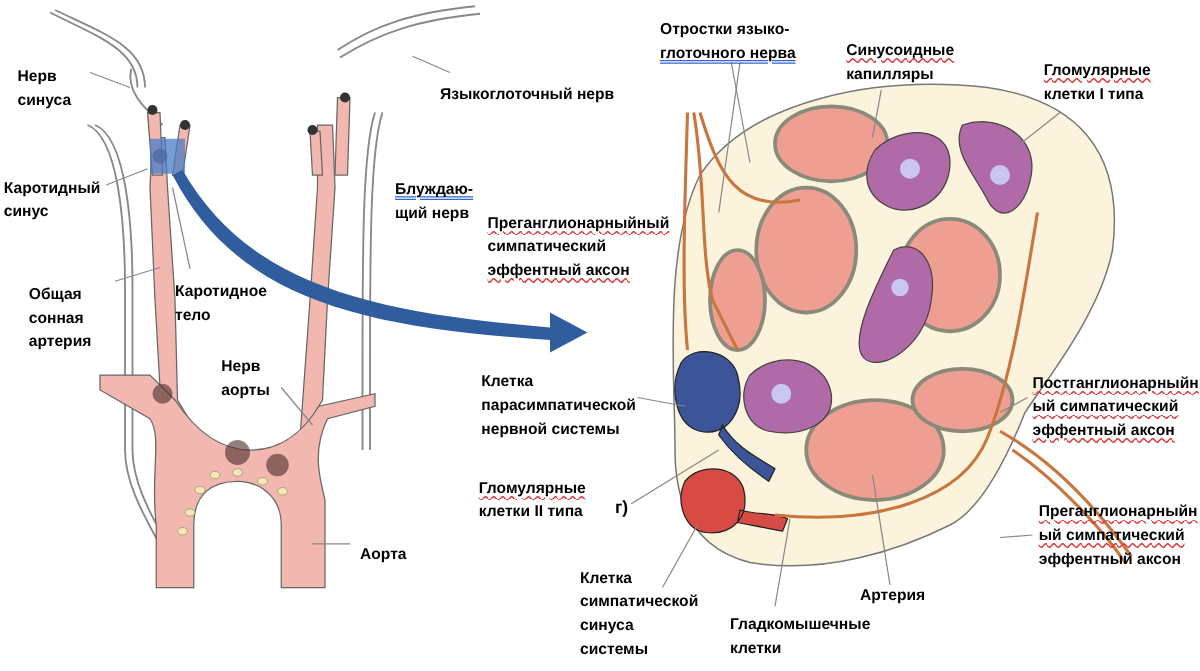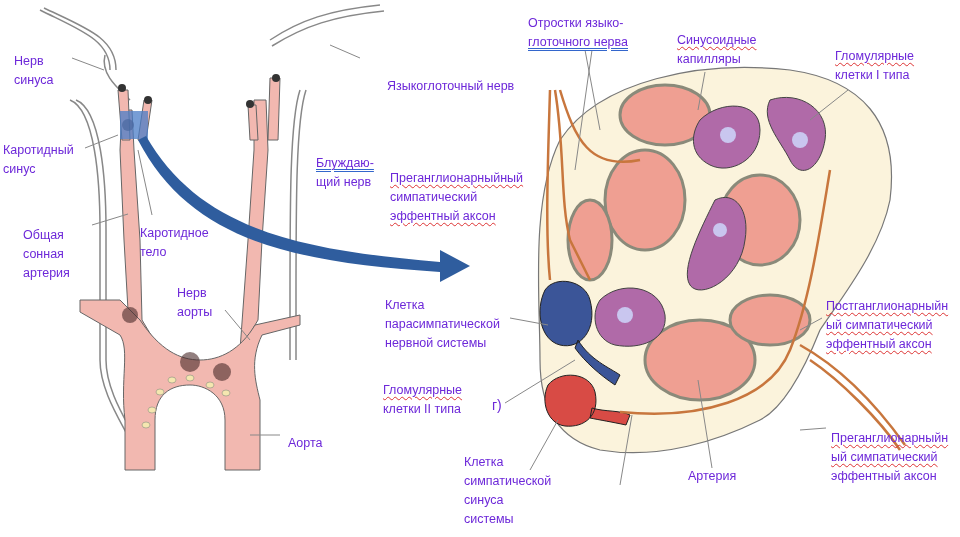--- a/index.html
+++ b/index.html
@@ -1,19 +1,19 @@
 <!DOCTYPE html>
 <html><head>
 <meta charset="utf-8">
 <style>
   html, body { margin: 0; padding: 0; background: #ffffff; }
   body { width: 960px; height: 537px; overflow: hidden; position: relative;
          font-family: "Liberation Sans", "DejaVu Sans", sans-serif; }
   #stage { position: absolute; left: 0; top: 0; width: 960px; height: 537px; }
-  .lbl { position: absolute; font-size: 12.5px; line-height: 19px; color: #6d28d9; white-space: nowrap; }
+  .lbl { position: absolute; font-size: 12.5px; line-height: 19px; color: #000000; white-space: nowrap; font-weight: bold; }
   .lbl span { display: block; }
   .sq-red { text-decoration: underline wavy #d33; text-decoration-thickness: 1px; text-underline-offset: 2px; }
   .sq-blue { text-decoration: underline double #36c; text-decoration-thickness: 1px; text-underline-offset: 2px; }
 </style>
 </head>
 <body>
 
 <div id="stage">
   <svg width="960" height="537" viewBox="0 0 960 537">
 
@@ -150,24 +150,24 @@
     <span>Каротидное</span>
     <span>тело</span>
   </div>
   <div class="lbl" style="left:177px;top:284px;">
     <span>Нерв</span>
     <span>аорты</span>
   </div>
   <div class="lbl" style="left:288px;top:434px;">
     <span>Аорта</span>
   </div>
-  <div class="lbl" style="left:352px;top:77px;margin-left:35px;">
+  <div class="lbl" style="left:352px;top:66px;">
     <span>Языкоглоточный нерв</span>
   </div>
-  <div class="lbl" style="left:316px;top:154px;">
+  <div class="lbl" style="left:316px;top:142px;">
     <span class="sq-blue">Блуждаю-</span>
     <span>щий нерв</span>
   </div>
 
   
   <div class="lbl" style="left:528px;top:14px;">
     <span>Отростки языко-</span>
     <span class="sq-blue">глоточного нерва</span>
   </div>
   <div class="lbl" style="left:677px;top:31px;">
@@ -193,27 +193,31 @@
     <span>клетки II типа</span>
   </div>
   <div class="lbl" style="left:492px;top:396px;font-size:14px;">
     <span>г)</span>
   </div>
   <div class="lbl" style="left:826px;top:297px;">
     <span class="sq-red">Постганглионарныйн</span>
     <span class="sq-red">ый симпатический</span>
     <span class="sq-red">эффентный аксон</span>
   </div>
-  <div class="lbl" style="left:831px;top:400px;margin-top:29px;">
+  <div class="lbl" style="left:831px;top:400px;">
     <span class="sq-red">Преганглионарныйн</span>
     <span class="sq-red">ый симпатический</span>
     <span>эффентный аксон</span>
   </div>
   <div class="lbl" style="left:464px;top:453px;">
     <span>Клетка</span>
     <span>симпатической</span>
     <span>синуса</span>
     <span>системы</span>
   </div>
+  <div class="lbl" style="left:584px;top:490px;">
+    <span>Гладкомышечные</span>
+    <span>клетки</span>
+  </div>
   <div class="lbl" style="left:688px;top:467px;">
     <span>Артерия</span>
   </div>
 </div>
 
 </body></html>

